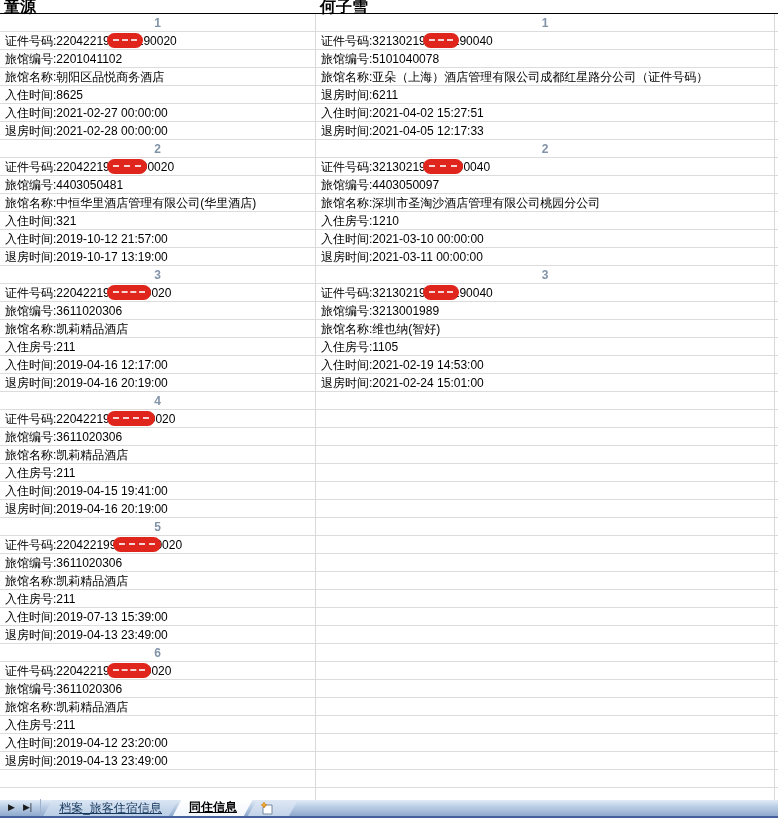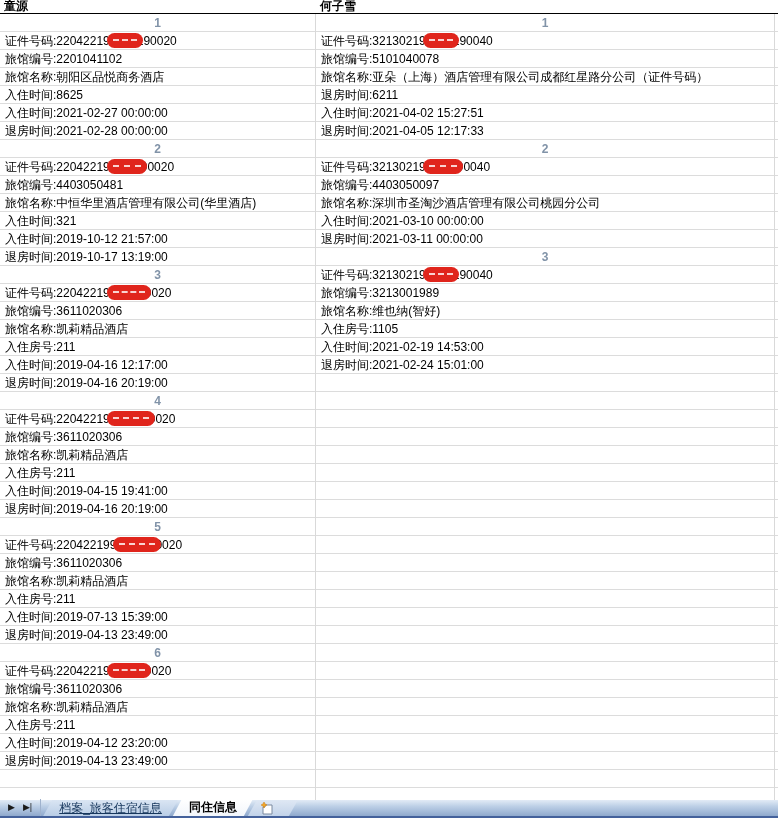--- a/index.html
+++ b/index.html
@@ -19,21 +19,21 @@
   }
   .vline{position:absolute;top:0;width:1px;height:800px;background:#d9d9d9;}
   .vline.v1{left:315px;}
   .vline.v2{left:774px;}
   .header-row{
     position:absolute;left:0;top:0;width:778px;height:13px;
     border-bottom:1px solid #000;background:#fff;
   }
   .person{
     position:absolute;top:0;height:13px;line-height:13px;
-    font-weight:bold;font-size:12px;white-space:nowrap;
+    font-weight:bold;font-size:16px;white-space:nowrap;
   }
   .person.p0{left:4px;}
   .person.p1{left:320px;}
   .col{position:absolute;top:14px;}
   .col.c0{left:0;width:315px;}
   .col.c1{left:316px;width:458px;}
   .row{
     height:18px;line-height:18px;padding-left:5px;
     white-space:nowrap;overflow:visible;font-size:12px;
   }
@@ -58,21 +58,21 @@
     border-bottom:2px solid #44619b;box-sizing:border-box;
     display:flex;align-items:flex-end;
   }
   .navs{
     display:flex;align-items:center;height:16px;padding:0 4px 1px 4px;
     border-right:1px solid #9fb2cd;
   }
   .nav{
     font-size:9px;color:#1a1a1a;padding:0 4px;cursor:default;line-height:14px;
   }
-  .tabs{display:flex;align-items:flex-end;height:17px;margin-left:2px;}
+  .tabs{display:flex;align-items:flex-end;height:17px;margin-left:2px;text-decoration:underline;}
   .tab{
     height:16px;line-height:16px;padding:0 16px;white-space:nowrap;
     clip-path:polygon(9px 0,100% 0,calc(100% - 9px) 100%,0 100%);
     margin-right:-5px;position:relative;
   }
   .tab.inactive{
     background:linear-gradient(to bottom,#dae5f3,#b9cde6);
     color:#17375d;
   }
   .tab.inactive .tab-label{text-decoration:underline;}
@@ -173,20 +173,21 @@
       <div class="row">退房时间:6211</div>
       <div class="row">入住时间:2021-04-02 15:27:51</div>
       <div class="row">退房时间:2021-04-05 12:17:33</div>
     </div>
 
     <div>
       <div class="row num">2</div>
       <div class="row"><span>证件号码:32130219</span><span class="redact w40"></span><span>90040</span></div>
       <div class="row">旅馆编号:4403050097</div>
       <div class="row">旅馆名称:深圳市圣淘沙酒店管理有限公司桃园分公司</div>
+      <div class="row">入住房号:1210</div>
       <div class="row">入住时间:2021-03-10 00:00:00</div>
       <div class="row">退房时间:2021-03-11 00:00:00</div>
     </div>
 
     <div>
       <div class="row num">3</div>
       <div class="row"><span>证件号码:32130219</span><span class="redact w36"></span><span>190040</span></div>
       <div class="row">旅馆编号:3213001989</div>
       <div class="row">旅馆名称:维也纳(智好)</div>
       <div class="row">入住房号:1105</div>

